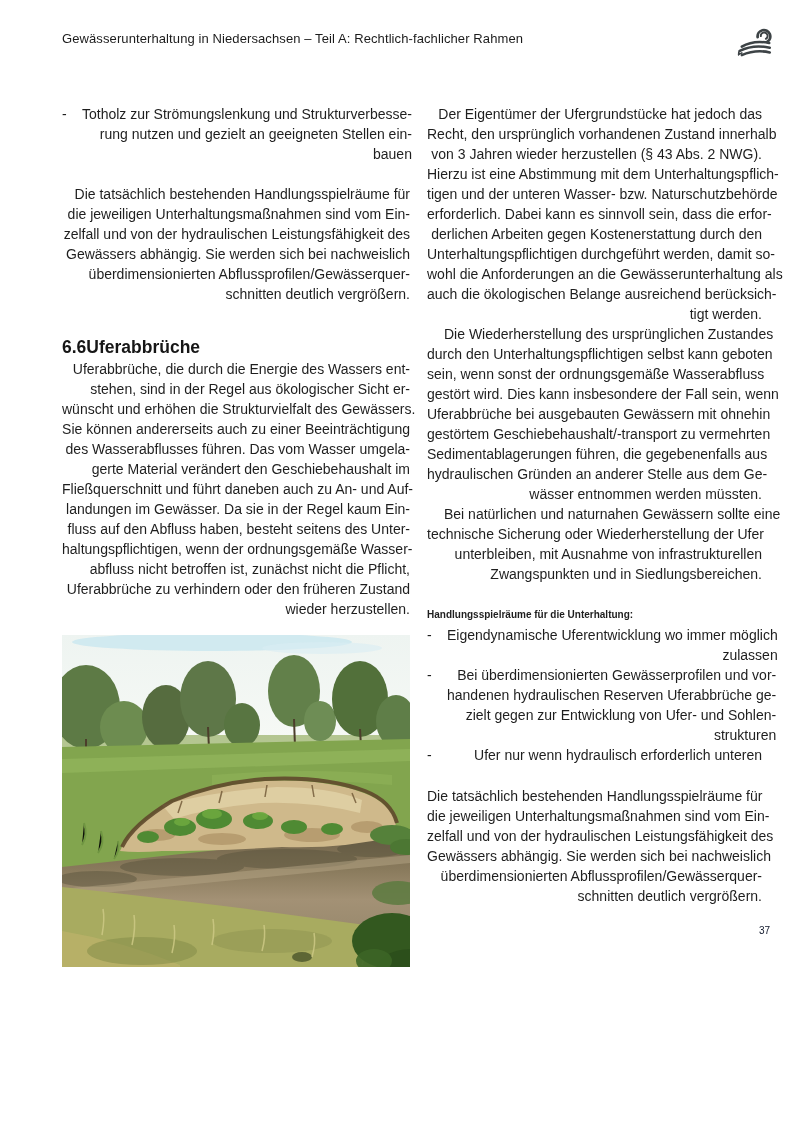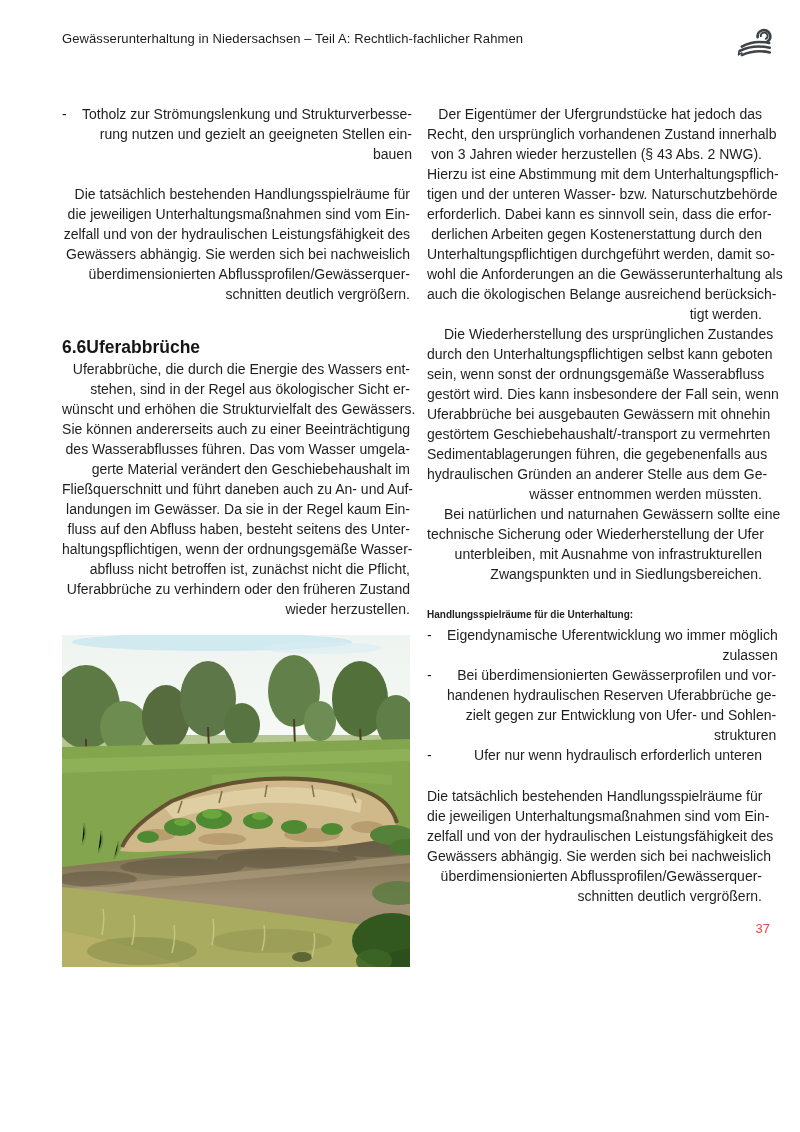--- a/index.html
+++ b/index.html
@@ -25,21 +25,21 @@
     margin-top:31px; display:flex; 
     font-weight:bold; font-size:17.5px; line-height:24px; color:#161616;
   }
   .left-para2 { }
   .figure { margin-top:16px; }
   .figure svg { display:block; width:348px; height:343px; }
   .figure-caption { margin-top:6px; font-size:12.4px; line-height:16px; white-space:pre; color:#0f766e; }
   .indent { text-indent:17px; }
   .subheading { margin-top:21px; font-weight:bold; font-size:10px; line-height:20px; }
   .right-para4 { margin-top:21px; }
-  .page-number { position:absolute; right:30px; bottom:31px; font-size:13px; color:#ef4444; }
+  .page-number { position:absolute; right:30px; bottom:31px; font-size:10px; color:#0f172a; }
 </style>
 </head>
 <body>
 
 <div class="page">
 
   <div class="header-title">Gewässerunterhaltung in Niedersachsen – Teil A: Rechtlich-fachlicher Rahmen</div>
 
   <svg class="logo" viewBox="0 0 36 34" aria-hidden="true">
     <g fill="none" stroke="#3d4346" stroke-linecap="round">

